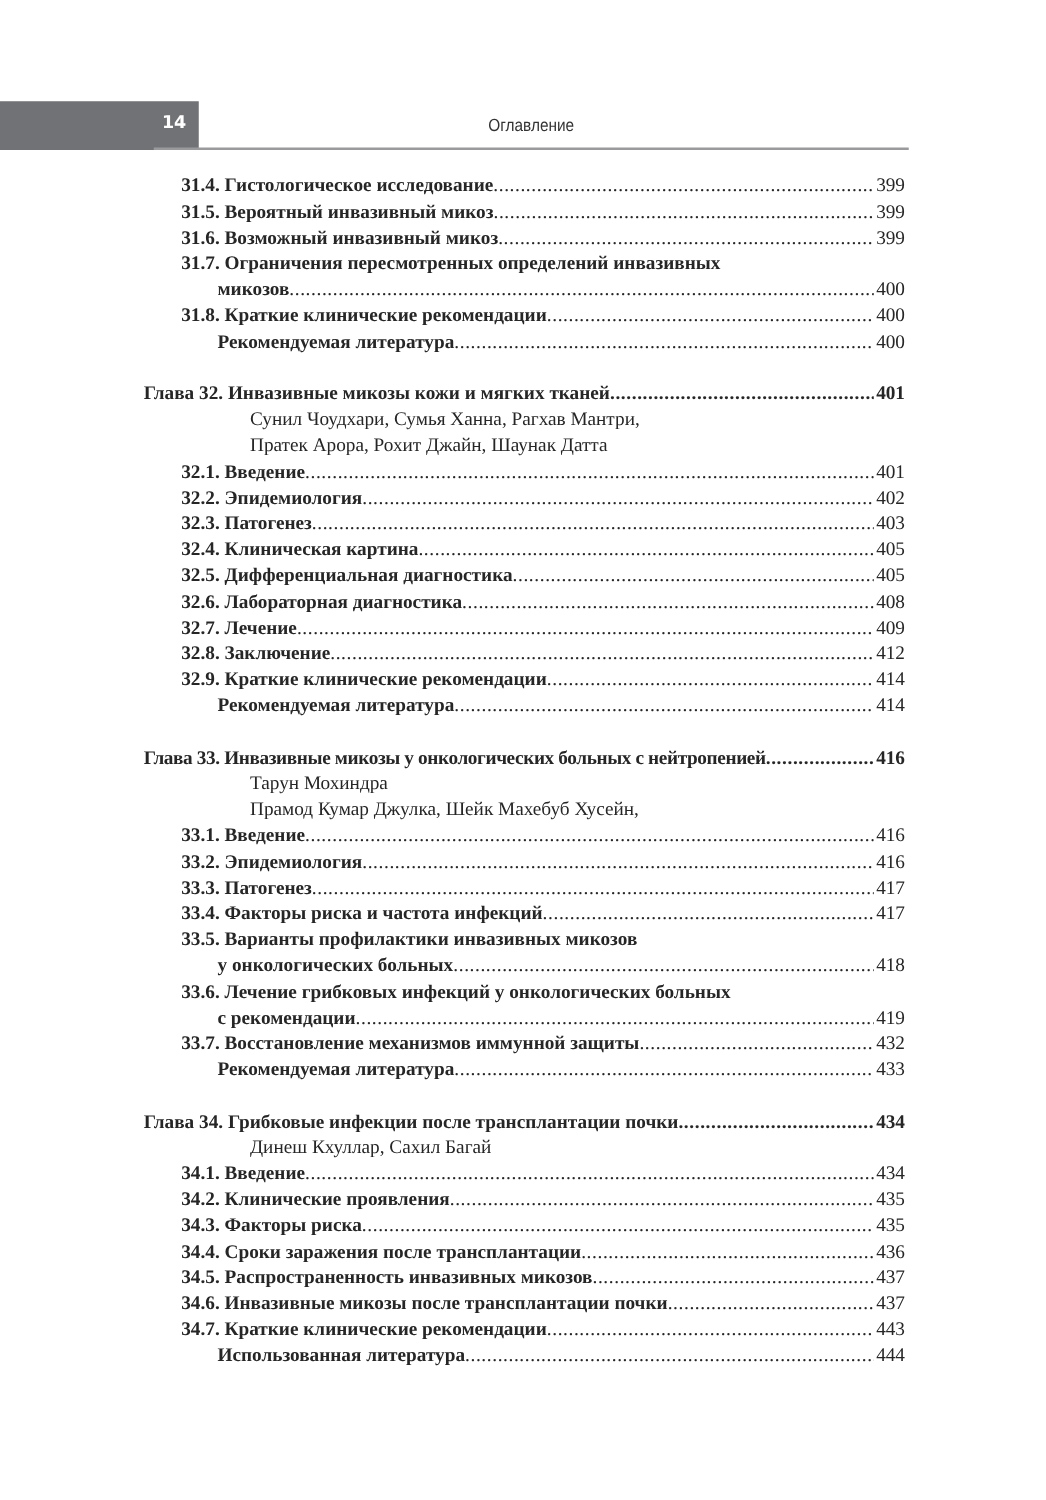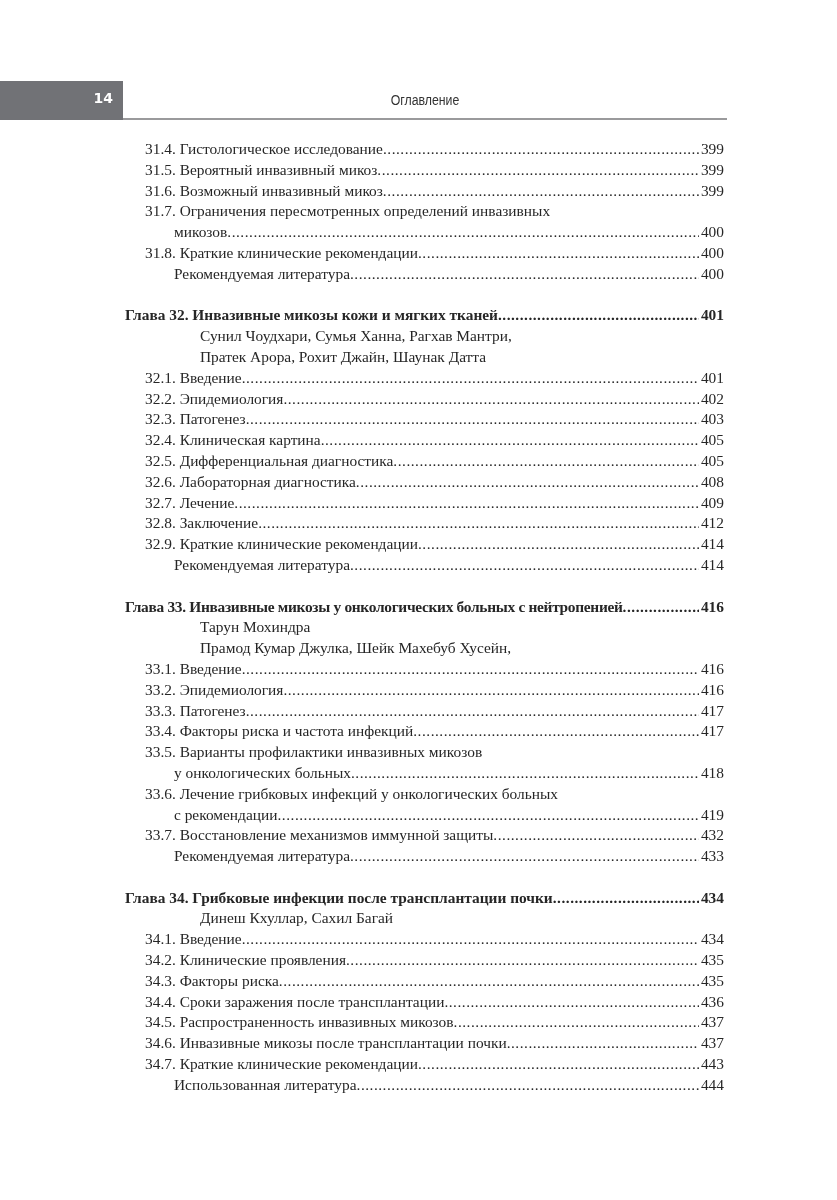--- a/index.html
+++ b/index.html
@@ -1,33 +1,33 @@
 <!DOCTYPE html>
 <html><head>
 <meta charset="utf-8">
 <style>
   html, body { margin:0; padding:0; background:#ffffff; }
   body { width:837px; height:1200px; position:relative; overflow:hidden;
          font-family:"Liberation Serif", serif; color:#262626; }
-  .hdr-box { position:absolute; left:0; top:81px; width:123px; height:39px; background:#717276; }
+  .hdr-box { position:absolute; left:0; top:81px; width:123px; height:39px; background:#717276;padding-left:36px; }
   .hdr-num { position:absolute; right:10px; top:9px; color:#fff; font-family:"DejaVu Sans", sans-serif;
              font-weight:bold; font-size:14px; }
   .hdr-rule { position:absolute; left:123px; top:118px; width:604px; height:2px; background:#9a9a9c; }
   .hdr-title { position:absolute; left:123px; width:604px; top:92px; text-align:center;
                font-family:"Liberation Sans", sans-serif; font-size:14px; color:#333; transform:scaleX(0.88); }
   .toc { position:absolute; left:0; top:139px; width:837px; }
   .row { position:relative; height:20.8px; font-size:15.4px; line-height:20.8px; }
   .row .inner { position:absolute; right:113px; display:flex; align-items:baseline; white-space:nowrap; }
-  .txt { white-space:nowrap; }
+  .txt { white-space:nowrap;font-weight:bold; }
   .dots { flex:1; overflow:hidden; white-space:nowrap; letter-spacing:0.5px; }
   .dots::before { content:"........................................................................................................................................................................................................................"; }
   .pg { padding-left:2px; }
   .sec .inner { left:145px; }
   .sub .inner { left:174px; }
-  .chap .inner { left:125px; font-weight:bold;justify-content:flex-end; }
+  .chap .inner { left:115px; font-weight:bold;justify-content:flex-end; }
   .auth { position:relative; height:20.8px; font-size:15.4px; line-height:20.8px; }
   .auth span { position:absolute; left:200px; white-space:nowrap; }
   .plain .inner { left:145px; right:auto;align-items:flex-end; }
   .gap { height:20.8px; }
 </style>
 </head>
 <body>
 
 <div class="hdr-box">
   <span class="hdr-num">14</span>

